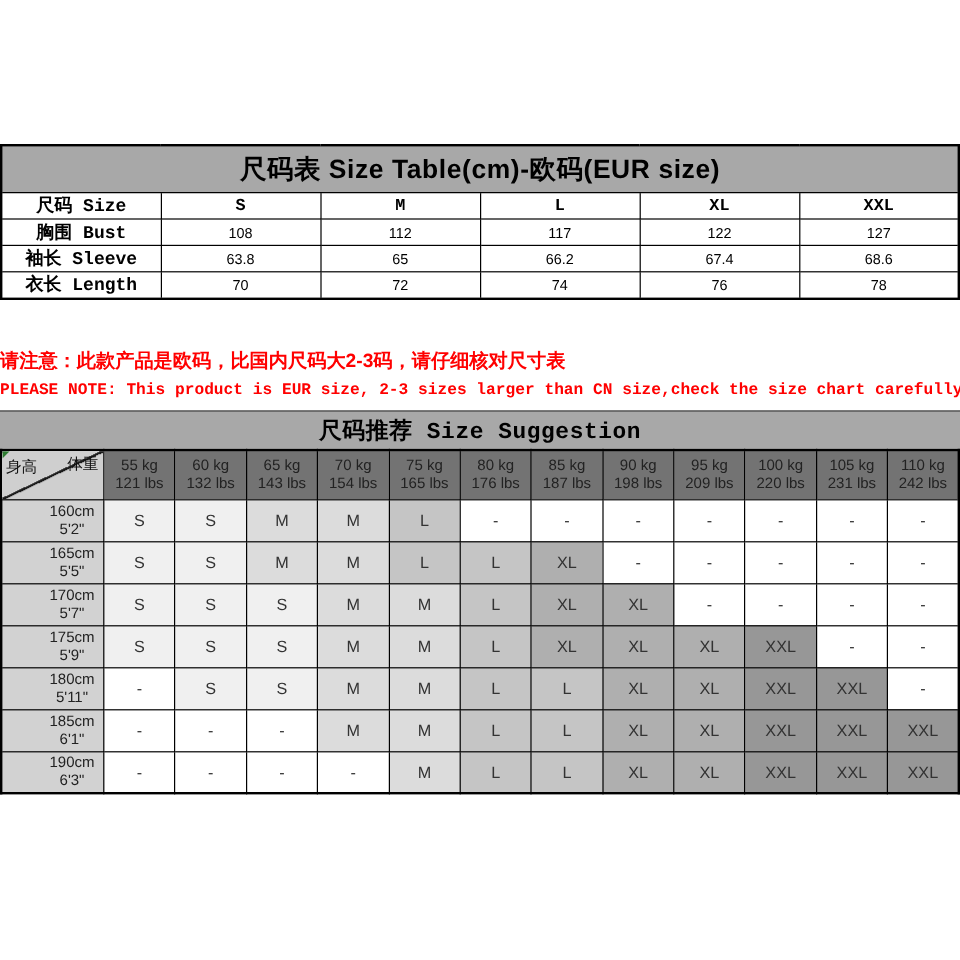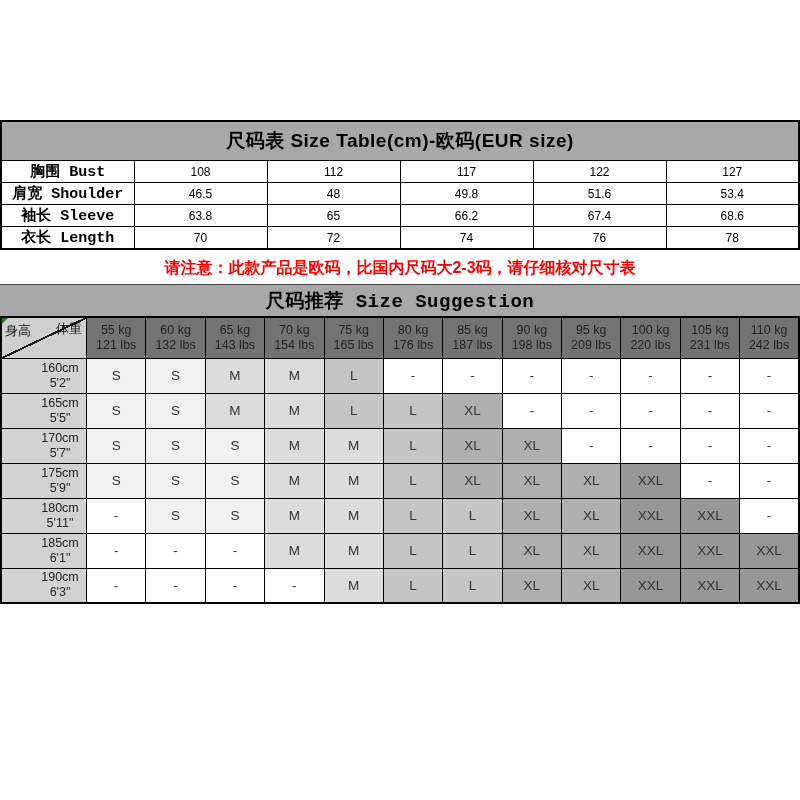--- a/index.html
+++ b/index.html
@@ -8,32 +8,32 @@
     font-family:"Liberation Sans",sans-serif;color:#000;
     -webkit-font-smoothing:antialiased;
   }
   .sheet{padding-top:120px;width:800px;}
 
   
   table{border-collapse:collapse;width:800px;table-layout:fixed;}
   .size-table{border:2px solid #000;}
   .size-table th,.size-table td{border:1px solid #000;text-align:center;vertical-align:middle;}
   .size-table .title-cell{
-    background:#a8a8a8;height:36px;font-size:19px;font-weight:bold;letter-spacing:.5px;
+    background:#a8a8a8;height:36px;font-size:22px;font-weight:bold;letter-spacing:.5px;
   }
   .size-table tbody tr{height:22px;}
   .size-table th.rlabel{
     width:197px;font-family:"Liberation Mono","DejaVu Sans Mono",monospace;
     font-weight:bold;font-size:15px;
   }
   .size-table td{font-size:12px;}
   .size-table td.mono{font-family:"Liberation Mono","DejaVu Sans Mono",monospace;font-weight:bold;font-size:14px;}
 
   
-  .notes{padding:5px 0 4px 0;text-align:center;}
+  .notes{padding:5px 0 4px 0;text-align:left;margin-top:34px;}
   .note-cn{color:#ff0000;font-weight:bold;font-size:16px;line-height:25px;}
   .note-en{
     color:#ff0000;font-weight:bold;font-size:13.5px;line-height:24px;white-space:nowrap;
     font-family:"Liberation Mono","DejaVu Sans Mono",monospace;
   }
 
   
   .sg-title{
     background:#a8a8a8;border-top:1px solid #444;height:31px;
     display:flex;align-items:center;justify-content:center;
@@ -70,56 +70,57 @@
 <div class="sheet">
 
   <table class="size-table">
     <thead>
       <tr>
         <th class="title-cell" colspan="6">尺码表 Size Table(cm)-欧码(EUR size)</th>
       </tr>
     </thead>
     <tbody>
         <tr>
+          <th class="rlabel">尺码 Size</th>
+          <td class="mono">S</td>
+          <td class="mono">M</td>
+          <td class="mono">L</td>
+          <td class="mono">XL</td>
+          <td class="mono">XXL</td>
+        </tr>
+        <tr>
           <th class="rlabel">胸围 Bust</th>
           <td>108</td>
           <td>112</td>
           <td>117</td>
           <td>122</td>
           <td>127</td>
         </tr>
         <tr>
-          <th class="rlabel">肩宽 Shoulder</th>
-          <td>46.5</td>
-          <td>48</td>
-          <td>49.8</td>
-          <td>51.6</td>
-          <td>53.4</td>
-        </tr>
-        <tr>
           <th class="rlabel">袖长 Sleeve</th>
           <td>63.8</td>
           <td>65</td>
           <td>66.2</td>
           <td>67.4</td>
           <td>68.6</td>
         </tr>
         <tr>
           <th class="rlabel">衣长 Length</th>
           <td>70</td>
           <td>72</td>
           <td>74</td>
           <td>76</td>
           <td>78</td>
         </tr>
       </tbody>
   </table>
 
   <div class="notes">
     <div class="note-cn">请注意：此款产品是欧码，比国内尺码大2-3码，请仔细核对尺寸表</div>
+    <div class="note-en">PLEASE NOTE: This product is EUR size, 2-3 sizes larger than CN size,check the size chart carefully</div>
   </div>
 
   <div class="sg-title">尺码推荐 Size Suggestion</div>
 
   <table class="sug-table">
     <thead>
       <tr>
         <th class="corner">
           <span class="green-tri"></span>
           <span class="c-weight">体重</span>

